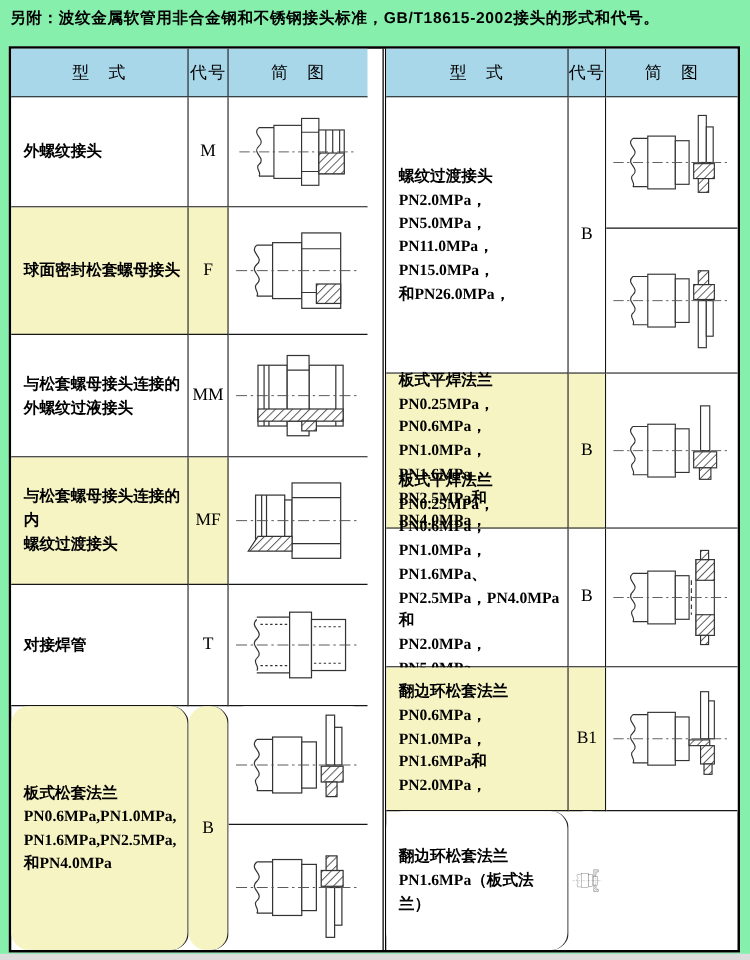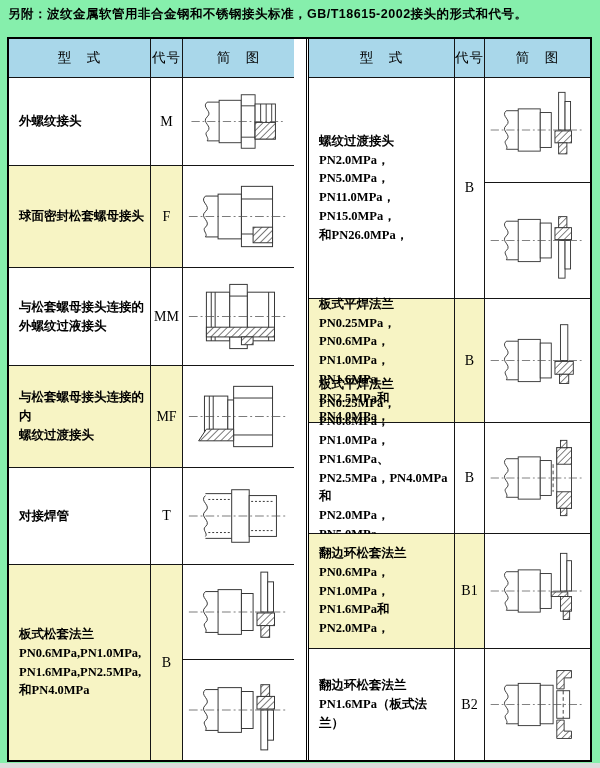--- a/index.html
+++ b/index.html
@@ -10,21 +10,21 @@
   .table{position:absolute;left:7px;top:37px;width:585px;height:725px;border:2px solid #000;
          box-sizing:border-box;display:flex;background:#fff;gap:12px;}
   .half{display:grid;box-sizing:border-box;}
   .half.left{width:285px;grid-template-columns:142px 32px 1fr;
              grid-template-rows:39px 88px 102px 98px 102px 97px auto;}
   .half.right{flex:1;border-left:3px double #000;grid-template-columns:146px 30px 1fr;
               grid-template-rows:39px 221px 124px 111px 115px auto;}
   .c{border-right:1px solid #151515;border-bottom:1px solid #151515;box-sizing:border-box;
      position:relative;background:#fff;}
   .c.last{border-right:none;text-align:right;}
-  .c.bot{border-bottom:none;}
+  .c.bot{border-bottom:none;border-radius:14px;}
   .hd{background:var(--blue);display:flex;align-items:center;justify-content:center;
       font-size:13.5px;letter-spacing:1px;}
   .name{display:flex;flex-direction:column;justify-content:center;padding:4px 4px 4px 10px;
         font-size:12.5px;line-height:1.5;white-space:pre-line;font-weight:bold;}
   .code{display:flex;align-items:center;justify-content:center;font-size:14px;}
   .hl{background:var(--yellow);}
   .dia{display:flex;align-items:center;justify-content:center;padding:2px;}
   .dia svg{width:100%;height:100%;display:block;}
   .split{display:flex;flex-direction:column;padding:0;}
   .split .sub{display:flex;align-items:center;justify-content:center;padding:2px;
@@ -345,21 +345,20 @@
             <rect x="87" y="12" width="5" height="33" fill="#fff" stroke="#333" stroke-width="1"></rect>
             <rect x="70" y="46" width="18" height="5" fill="url(#hp)" stroke="#333" stroke-width="1"></rect>
             <rect x="80" y="51" width="12" height="16" fill="url(#hp)" stroke="#333" stroke-width="1"></rect>
             <rect x="83" y="67" width="7" height="9" fill="url(#hp)" stroke="#333" stroke-width="1"></rect>
             <line x1="4" y1="45" x2="106" y2="45" stroke="#555" stroke-width="0.8" stroke-dasharray="9 3 2 3"></line>
           </svg>
         </div>
 
       <div class="c name bot">翻边环松套法兰
 PN1.6MPa（板式法兰）</div>
-      <div class="c code bot">B2</div>
       <div class="c dia last bot">
           <svg viewBox="0 0 110 90" preserveAspectRatio="xMidYMid meet">
             <defs>
               <pattern id="hp" width="5" height="5" patternUnits="userSpaceOnUse" patternTransform="rotate(45)">
                 <rect width="5" height="5" fill="#fff"></rect>
                 <line x1="0" y1="0" x2="0" y2="5" stroke="#555" stroke-width="1.6"></line>
               </pattern>
             </defs>
             <path d="M21,24 c-7,6 7,10 0,16 c-7,6 7,10 0,16 c-4,3 3,7 0,10" fill="none" stroke="#333" stroke-width="1"></path>
             <line x1="21" y1="24" x2="34" y2="24" stroke="#333" stroke-width="1"></line>

